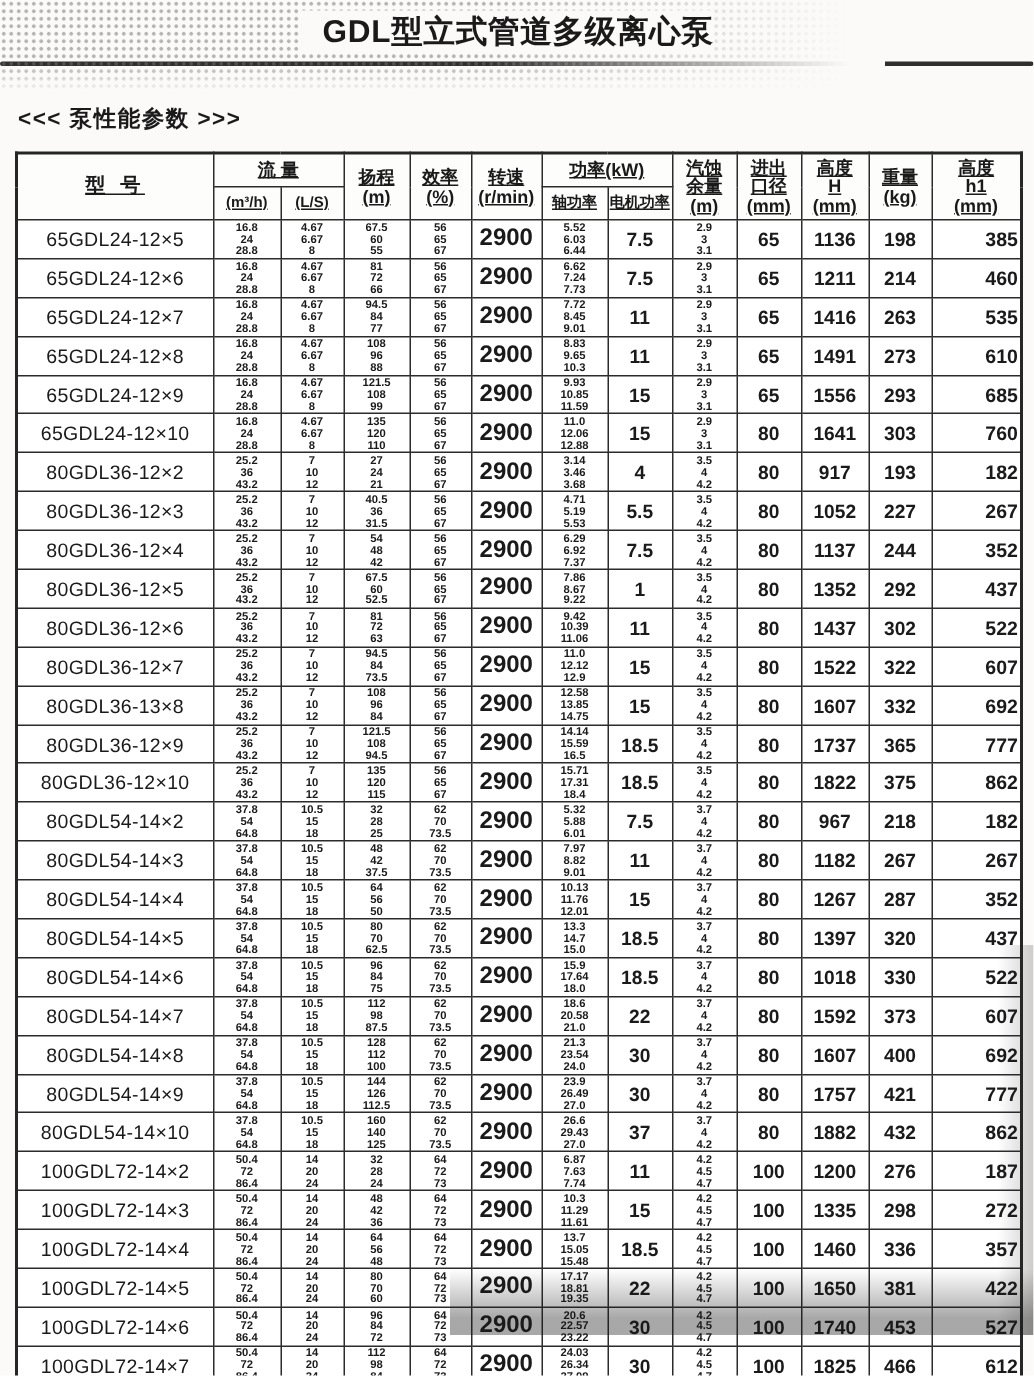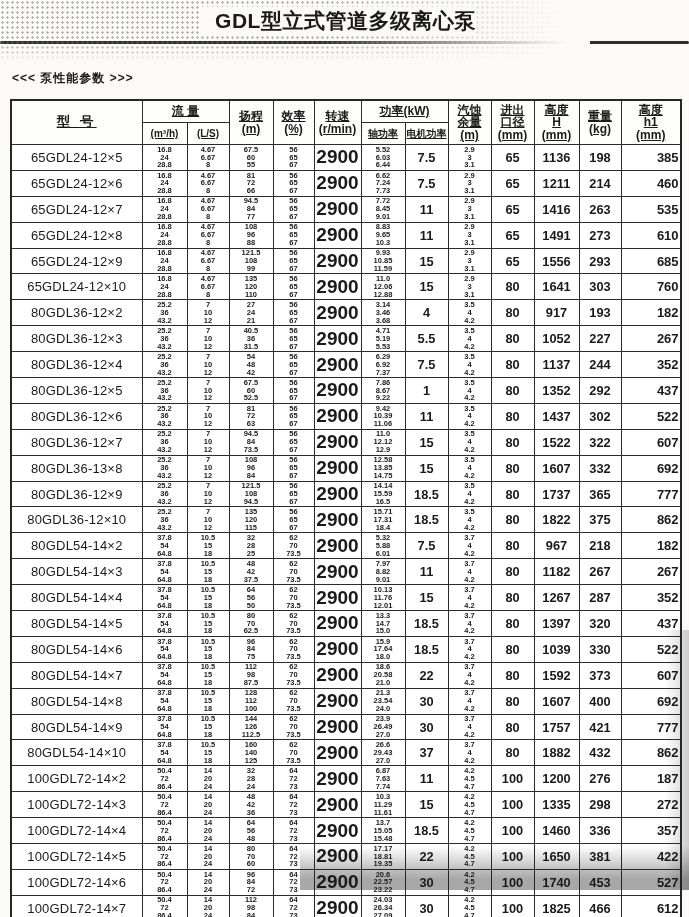--- a/index.html
+++ b/index.html
@@ -22,21 +22,21 @@
   }
   header{position:relative;text-align:center;padding:7px 12px 4px 0;}
   h1{
     display:inline-block;margin:0;
     font-size:21px;font-weight:700;letter-spacing:.5px;
     background:#fbfaf8;padding-left:14px;
   }
   .rule{height:3px;background:#2f2f2f;margin:2px 0 0 0;border-radius:2px;}
   .section-heading{
     margin:26px 0 12px 12px;
-    font-size:12px;font-weight:700;letter-spacing:1px;
+    font-size:15px;font-weight:700;letter-spacing:1px;
   }
   table{
     border-collapse:collapse;table-layout:fixed;
     width:670px;margin-left:10px;
     border:2px solid #262626;
     background:#fff;
   }
   th,td{
     border:1px solid #2b2b2b;
     text-align:center;vertical-align:middle;
@@ -46,21 +46,21 @@
   .th-model{font-size:13.5px;letter-spacing:3px;}
   .th-main{font-size:12px;}
   .th-sub{font-size:10px;line-height:11px;height:21px;margin-top:47px;}
   thead tr:first-child th{height:21px;}
   thead{border-bottom:1.5px solid #262626;text-decoration:underline;}
   tbody td{height:24.9px;}
   .c-model{font-size:13px;font-weight:400;letter-spacing:.2px;}
   .c-tri{font-size:7.5px;font-weight:600;line-height:7.9px;}
   .c-tri div{height:7.9px;}
   .c-single{font-size:12.8px;font-weight:600;}
-  .c-speed{font-size:19px;}
+  .c-speed{font-size:16px;}
   .c-h1{font-size:13px;font-weight:700;padding-left:34px;}
   .shadow-br{
     position:absolute;left:300px;top:846px;width:389px;height:44px;
     background:linear-gradient(to bottom, rgba(25,25,25,0) 0%, rgba(25,25,25,.38) 75%);
     pointer-events:none;
   }
   .shadow-r{
     position:absolute;right:0;top:630px;width:24px;height:260px;
     background:linear-gradient(to left, rgba(40,40,40,.22), rgba(40,40,40,0));
     pointer-events:none;
@@ -903,21 +903,21 @@
           <div>17.64</div>
           <div>18.0</div>
         </td>
         <td class="c-single">18.5</td>
         <td class="c-tri">
           <div>3.7</div>
           <div>4</div>
           <div>4.2</div>
         </td>
         <td class="c-single">80</td>
-        <td class="c-single">1039</td>
+        <td class="c-single">1018</td>
         <td class="c-single">330</td>
         <td class="c-single c-h1">522</td>
       </tr>
       <tr>
         <td class="c-model">80GDL54-14×7</td>
         <td class="c-tri">
           <div>37.8</div>
           <div>54</div>
           <div>64.8</div>
         </td>

